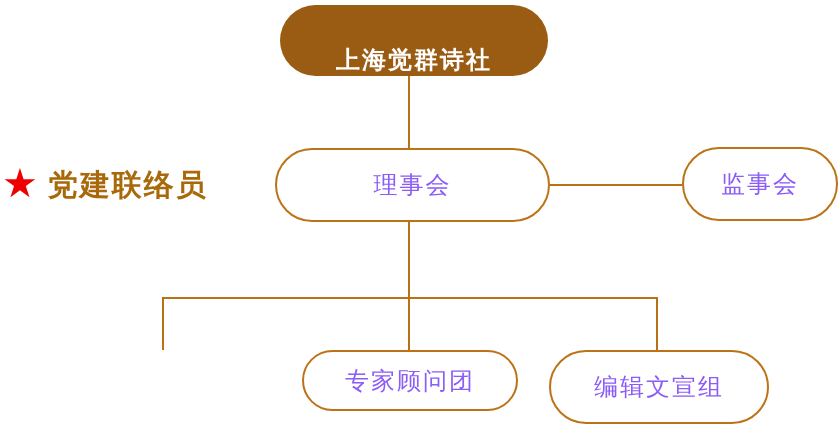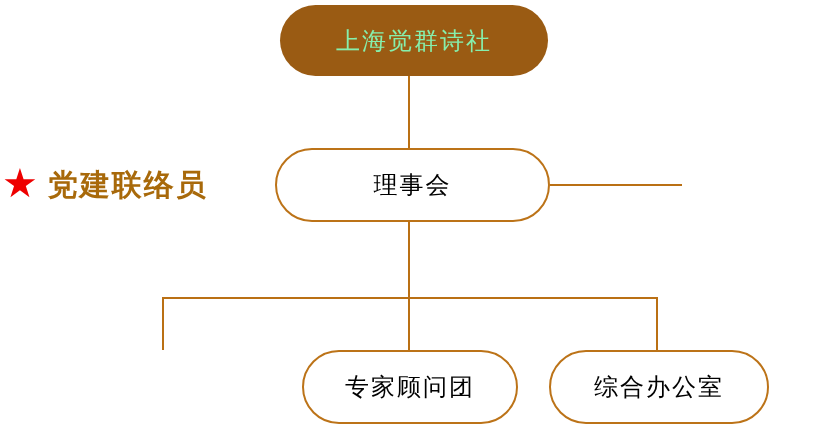--- a/index.html
+++ b/index.html
@@ -15,28 +15,29 @@
     overflow: hidden;
   }
   .node {
     position: absolute;
     display: flex;
     align-items: center;
     justify-content: center;
     border-radius: 37px;
     font-size: 24px;
     letter-spacing: 2px;
-    color: #000000;
+    color: #8b5cf6;
     white-space: nowrap;
   }
   .node.root {
     background: #9A5B13;
-    color: #86efac;
-    font-weight: normal;
+    color: #ffffff;
+    font-weight: bold;
     border-radius: 36px;
+    align-items: flex-end;
   }
   .node.outlined {
     background: transparent;
     border: 2px solid #BC7318;
   }
   .connector {
     position: absolute;
     background: #BA7014;
   }
   .legend {
@@ -77,31 +78,34 @@
   </div>
 
   <div class="connector" style="left:408px; top:76px; width:2px; height:73px;"></div>
 
   <div class="node outlined" style="left:275px; top:148px; width:275px; height:74px;">
     <span>理事会</span>
   </div>
 
   <div class="connector" style="left:550px; top:184px; width:132px; height:2px;"></div>
 
+  <div class="node outlined" style="left:682px; top:147px; width:156px; height:74px;">
+    <span>监事会</span>
+  </div>
 
   <div class="connector" style="left:408px; top:222px; width:2px; height:76px;"></div>
 
   <div class="connector" style="left:162px; top:297px; width:496px; height:2px;"></div>
 
   <div class="connector" style="left:162px; top:299px; width:2px; height:51px;"></div>
   <div class="connector" style="left:408px; top:299px; width:2px; height:51px;"></div>
   <div class="connector" style="left:656px; top:299px; width:2px; height:51px;"></div>
 
 
-  <div class="node outlined" style="left:302px; top:350px; width:216px; height:74px;">
+  <div class="node outlined" style="left:302px; top:350px; width:216px; height:61px;">
     <span>专家顾问团</span>
   </div>
 
   <div class="node outlined" style="left:549px; top:350px; width:220px; height:74px;">
-    <span>综合办公室</span>
+    <span>编辑文宣组</span>
   </div>
 
 </div>
 
 </body></html>

